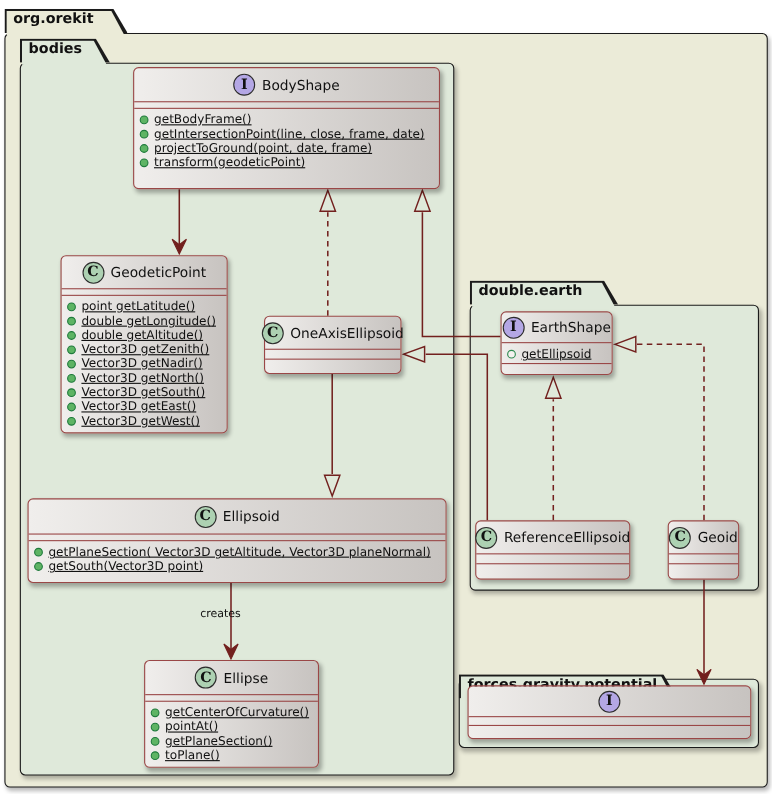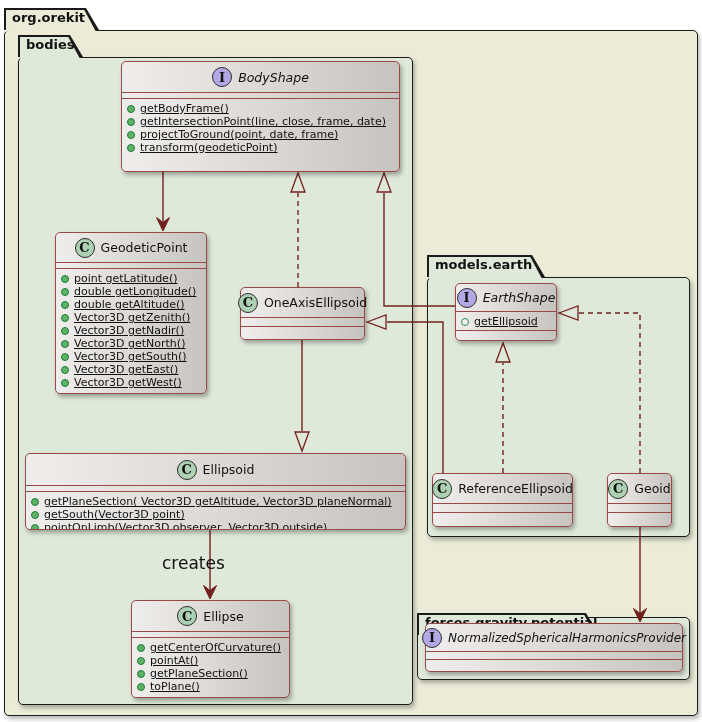--- a/index.html
+++ b/index.html
@@ -8,54 +8,54 @@
     --dot-fill:#5eb464; --dot-border:#1f7a3c;
   }
   html,body{margin:0;padding:0;}
   body{
     width:702px;height:722px;position:relative;background:#ffffff;
     font-family:"DejaVu Sans","Liberation Sans",sans-serif;color:#111;
     overflow:hidden;
   }
   .pkg{position:absolute;border:1.6px solid #1b1b1b;border-radius:5px;
     box-shadow:2px 3px 4px rgba(0,0,0,.28);z-index:1;box-sizing:border-box;}
-  .tab{position:absolute;z-index:2;}
+  .tab{position:absolute;z-index:2;padding-left:17px;}
   .tab-bg{position:absolute;inset:0;background:#1b1b1b;
     clip-path:polygon(0 0,calc(100% - 13px) 0,100% 100%,0 100%);}
   .tab-fill{position:absolute;left:1.6px;top:1.6px;right:3px;bottom:-1.8px;
     clip-path:polygon(0 0,calc(100% - 12px) 0,100% 100%,0 100%);}
   .tab-label{position:absolute;left:8px;top:2px;font-weight:bold;font-size:13px;white-space:nowrap;}
   svg.rel-layer{position:absolute;left:0;top:0;z-index:4;pointer-events:none;}
   .rel{stroke:var(--line);stroke-width:1.4;fill:none;}
   .rel.dashed{stroke-dasharray:5 4;}
   .tri{stroke:var(--line);stroke-width:1.3;fill:var(--pkg-green);}
   .head{fill:var(--line);stroke:var(--line);stroke-width:1;}
   .cls{position:absolute;z-index:6;border:1.4px solid var(--maroon);border-radius:5px;
     background:linear-gradient(to right,var(--box-light),var(--box-dark));
     box-shadow:2px 3px 4px rgba(0,0,0,.3);box-sizing:border-box;
     display:flex;flex-direction:column;}
   .cls-header{display:flex;align-items:center;justify-content:center;gap:6px;
     flex:0 0 auto;}
   .cls-title{font-size:12.5px;white-space:nowrap;}
-  .cls.iface .cls-title{font-style:italic;}
+  .cls.iface .cls-title{}
   .badge{width:20px;height:20px;border-radius:50%;border:1.6px solid #2c2c2c;
     display:flex;align-items:center;justify-content:center;
     font-family:"DejaVu Serif","Liberation Serif",serif;font-weight:bold;font-size:13px;
     box-sizing:border-box;flex:0 0 auto;}
   .badge.iface{background:var(--iface-fill);}
   .badge.cls-b{background:var(--class-fill);}
   .sep{border-top:1px solid var(--maroon);height:0;flex:0 0 auto;}
   .gap{flex:0 0 auto;}
   ul.methods{list-style:none;margin:3px 0 0 0;padding:0 4px 2px 5px;flex:1 1 auto;overflow:hidden;}
   ul.methods li{display:flex;align-items:center;gap:5px;line-height:13px;height:13px;white-space:nowrap;}
   .dot{width:8px;height:8px;border-radius:50%;background:var(--dot-fill);
     border:1.3px solid var(--dot-border);box-sizing:border-box;flex:0 0 auto;}
   .dot.hollow{background:#f4f2ef;border-color:#2e8b50;}
   .mtext{font-size:11px;text-decoration:underline;}
-  .free-label{position:absolute;z-index:5;font-size:17px;}
+  .free-label{position:absolute;z-index:5;font-size:10px;margin-left:20px;}
 </style>
 </head>
 <body>
 
 <div class="pkg" style="left:4px;top:30px;width:694px;height:686px;background:var(--orekit-fill);"></div>
 <div class="pkg" style="left:18px;top:57px;width:395px;height:648px;background:var(--pkg-green);"></div>
 <div class="pkg" style="left:427px;top:277px;width:263px;height:260px;background:var(--pkg-green);"></div>
 <div class="pkg" style="left:417px;top:617px;width:273px;height:63px;background:var(--pkg-green);"></div>
 
 <div class="tab" style="left:4px;top:8px;width:95px;height:22px;">
@@ -64,21 +64,21 @@
   <span class="tab-label">org.orekit</span>
 </div>
 <div class="tab" style="left:18px;top:35px;width:65px;height:22px;">
   <div class="tab-bg"></div>
   <div class="tab-fill" style="background:var(--pkg-green);"></div>
   <span class="tab-label">bodies</span>
 </div>
 <div class="tab" style="left:427px;top:255px;width:118px;height:22px;">
   <div class="tab-bg"></div>
   <div class="tab-fill" style="background:var(--pkg-green);"></div>
-  <span class="tab-label">models.earth</span>
+  <span class="tab-label">double.earth</span>
 </div>
 <div class="tab" style="left:417px;top:613px;width:182px;height:22px;">
   <div class="tab-bg"></div>
   <div class="tab-fill" style="background:var(--pkg-green);"></div>
   <span class="tab-label">forces.gravity.potential</span>
 </div>
 
 <svg class="rel-layer" width="702" height="722" viewBox="0 0 702 722">
 
   <path class="rel" d="M163,172 V225"></path>
@@ -224,24 +224,20 @@
   <div class="sep"></div>
   <ul class="methods">
       <li>
         <span class="dot"></span>
         <span class="mtext">getPlaneSection( Vector3D getAltitude, Vector3D planeNormal)</span>
       </li>
       <li>
         <span class="dot"></span>
         <span class="mtext">getSouth(Vector3D point)</span>
       </li>
-      <li>
-        <span class="dot"></span>
-        <span class="mtext">pointOnLimb(Vector3D observer, Vector3D outside)</span>
-      </li>
     </ul>
 </div>
 
 <div class="cls" style="left:432px;top:473px;width:141px;height:54px;">
   <div class="cls-header" style="height:29px;">
     <span class="badge cls-b">C</span>
     <span class="cls-title">ReferenceEllipsoid</span>
   </div>
   <div class="sep"></div>
   <div class="gap" style="height:8px;"></div>
@@ -284,19 +280,18 @@
       <li>
         <span class="dot"></span>
         <span class="mtext">toPlane()</span>
       </li>
     </ul>
 </div>
 
 <div class="cls iface" style="left:425px;top:623px;width:258px;height:49px;">
   <div class="cls-header" style="height:27px;">
     <span class="badge iface">I</span>
-    <span class="cls-title" style="font-size:12px;">NormalizedSphericalHarmonicsProvider</span>
   </div>
   <div class="sep"></div>
   <div class="gap" style="height:7px;"></div>
   <div class="sep"></div>
   <div class="gap" style="height:7px;"></div>
 </div>
 
 </body></html>

